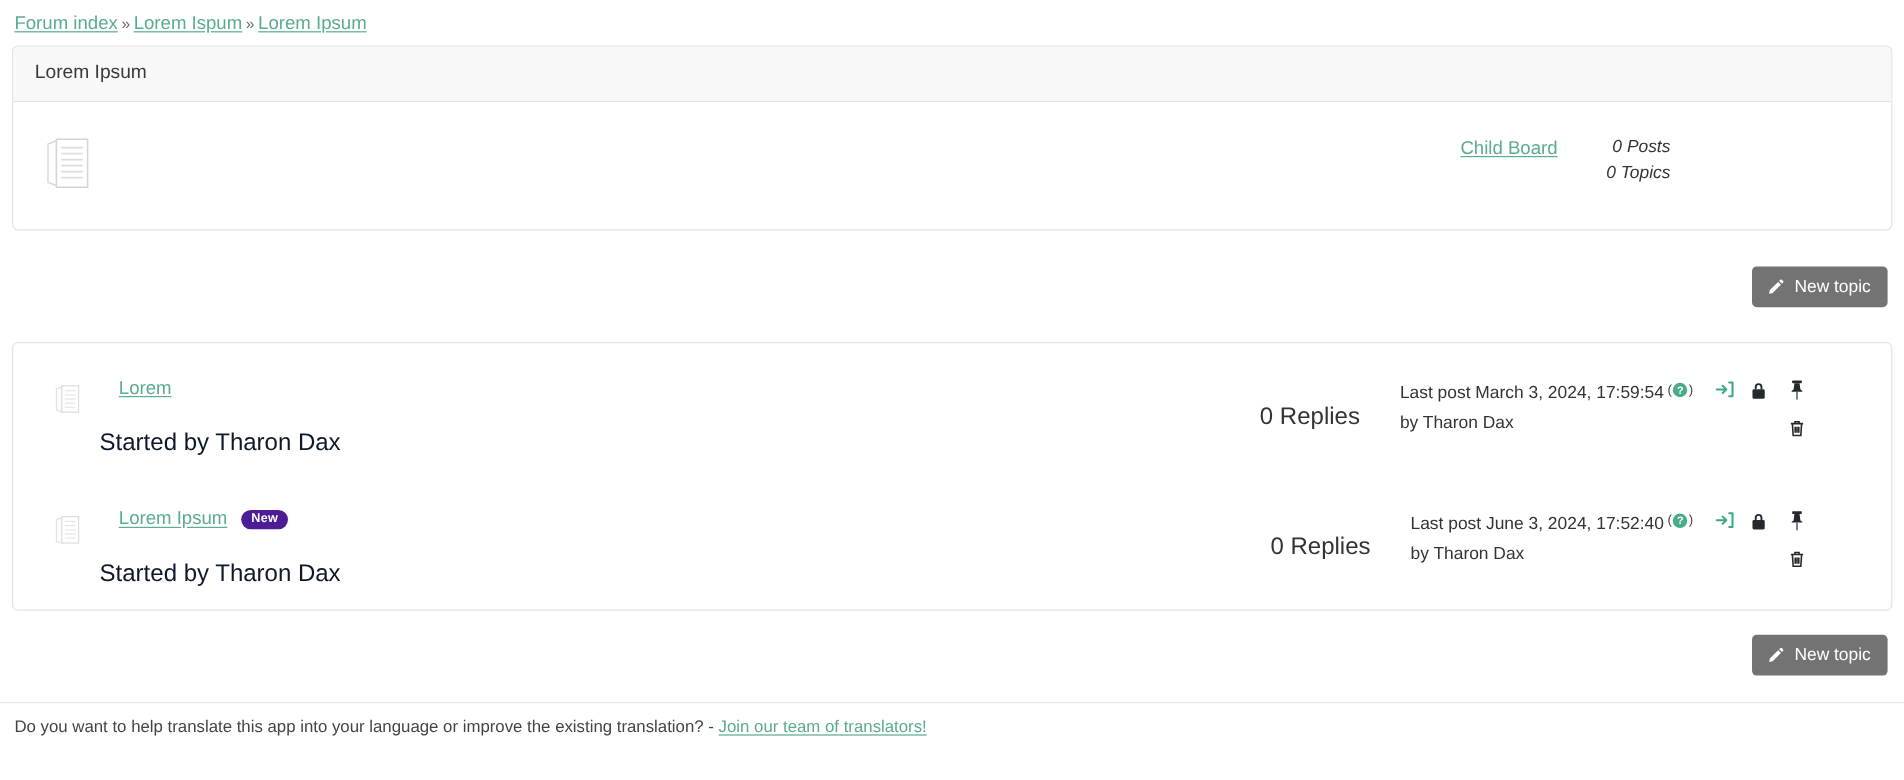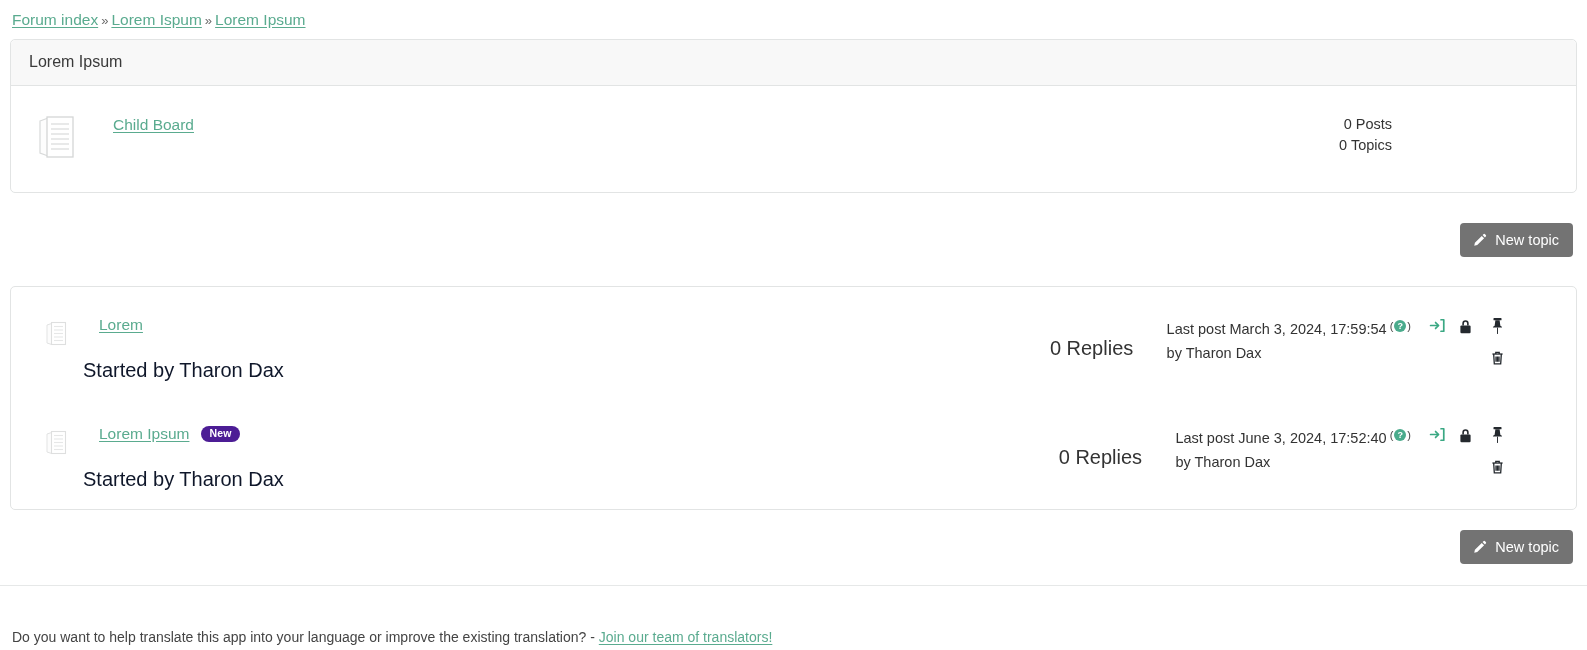--- a/index.html
+++ b/index.html
@@ -67,36 +67,38 @@
     width: 56px;
     flex: 0 0 56px;
     display: flex;
     justify-content: center;
     padding-top: 4px;
   }
   .board-main {
     flex: 1 1 auto;
     padding-top: 8px;
     padding-left: 28px;
+    text-align: right;
   }
   .board-link {
     color: #5aab8f;
     text-decoration: underline;
     text-underline-offset: 2px;
     font-size: 15.5px;
   }
   .board-stats {
     flex: 0 0 260px;
     text-align: right;
     padding-top: 6px;
     padding-right: 166px;
     font-size: 14.5px;
     line-height: 21px;
     color: #333;
     white-space: nowrap;
+    font-style: italic;
   }
 
   
   .btn-row {
     display: flex;
     justify-content: flex-end;
     padding: 0 4px;
   }
   .btn-row.top { margin-top: 30px; }
   .btn-row.bottom { margin-top: 20px; }
@@ -227,21 +229,21 @@
   .footer-sep {
     position: absolute;
     left: 0;
     right: 0;
     top: 585px;
     border-top: 1px solid #e6e8e8;
   }
   .footer-text {
     position: absolute;
     left: 12px;
-    top: 628px;
+    top: 596px;
     font-size: 14px;
     color: #444;
     line-height: 18px;
     white-space: nowrap;
   }
   .footer-text a {
     color: #5aab8f;
     text-decoration: underline;
     text-underline-offset: 2px;
   }

